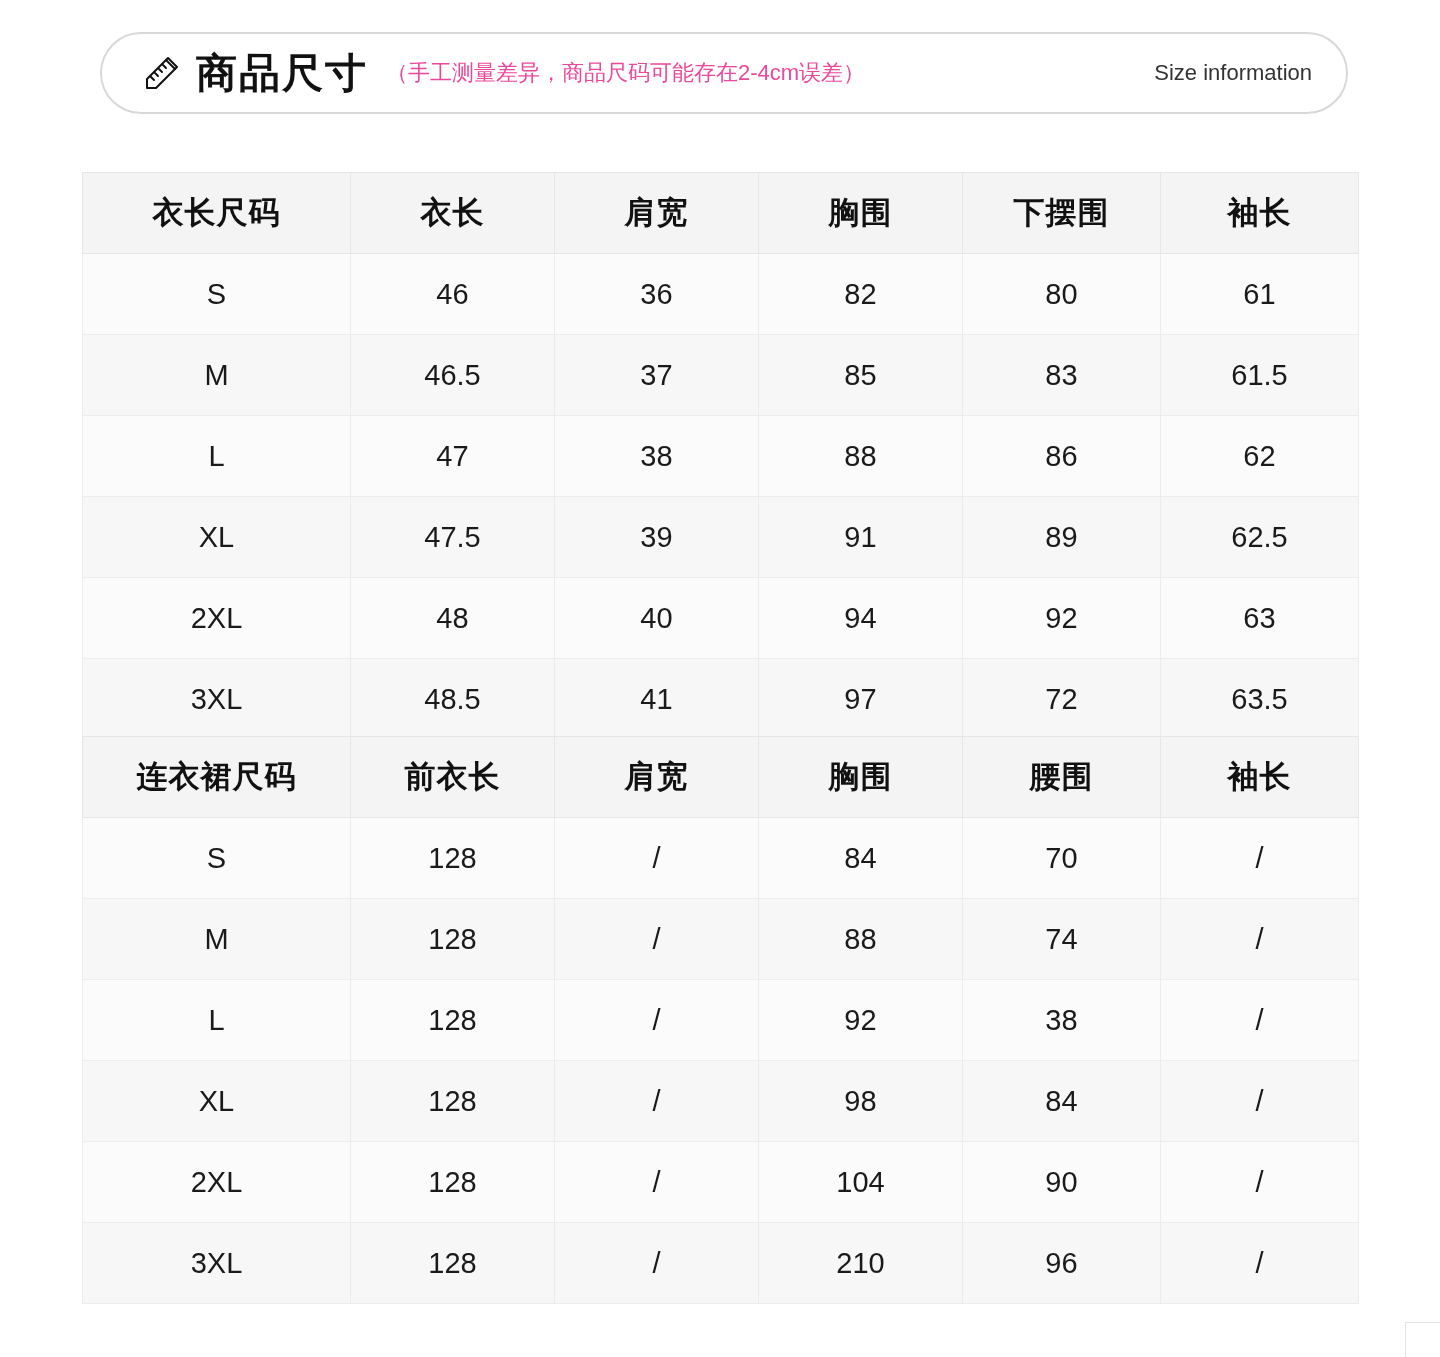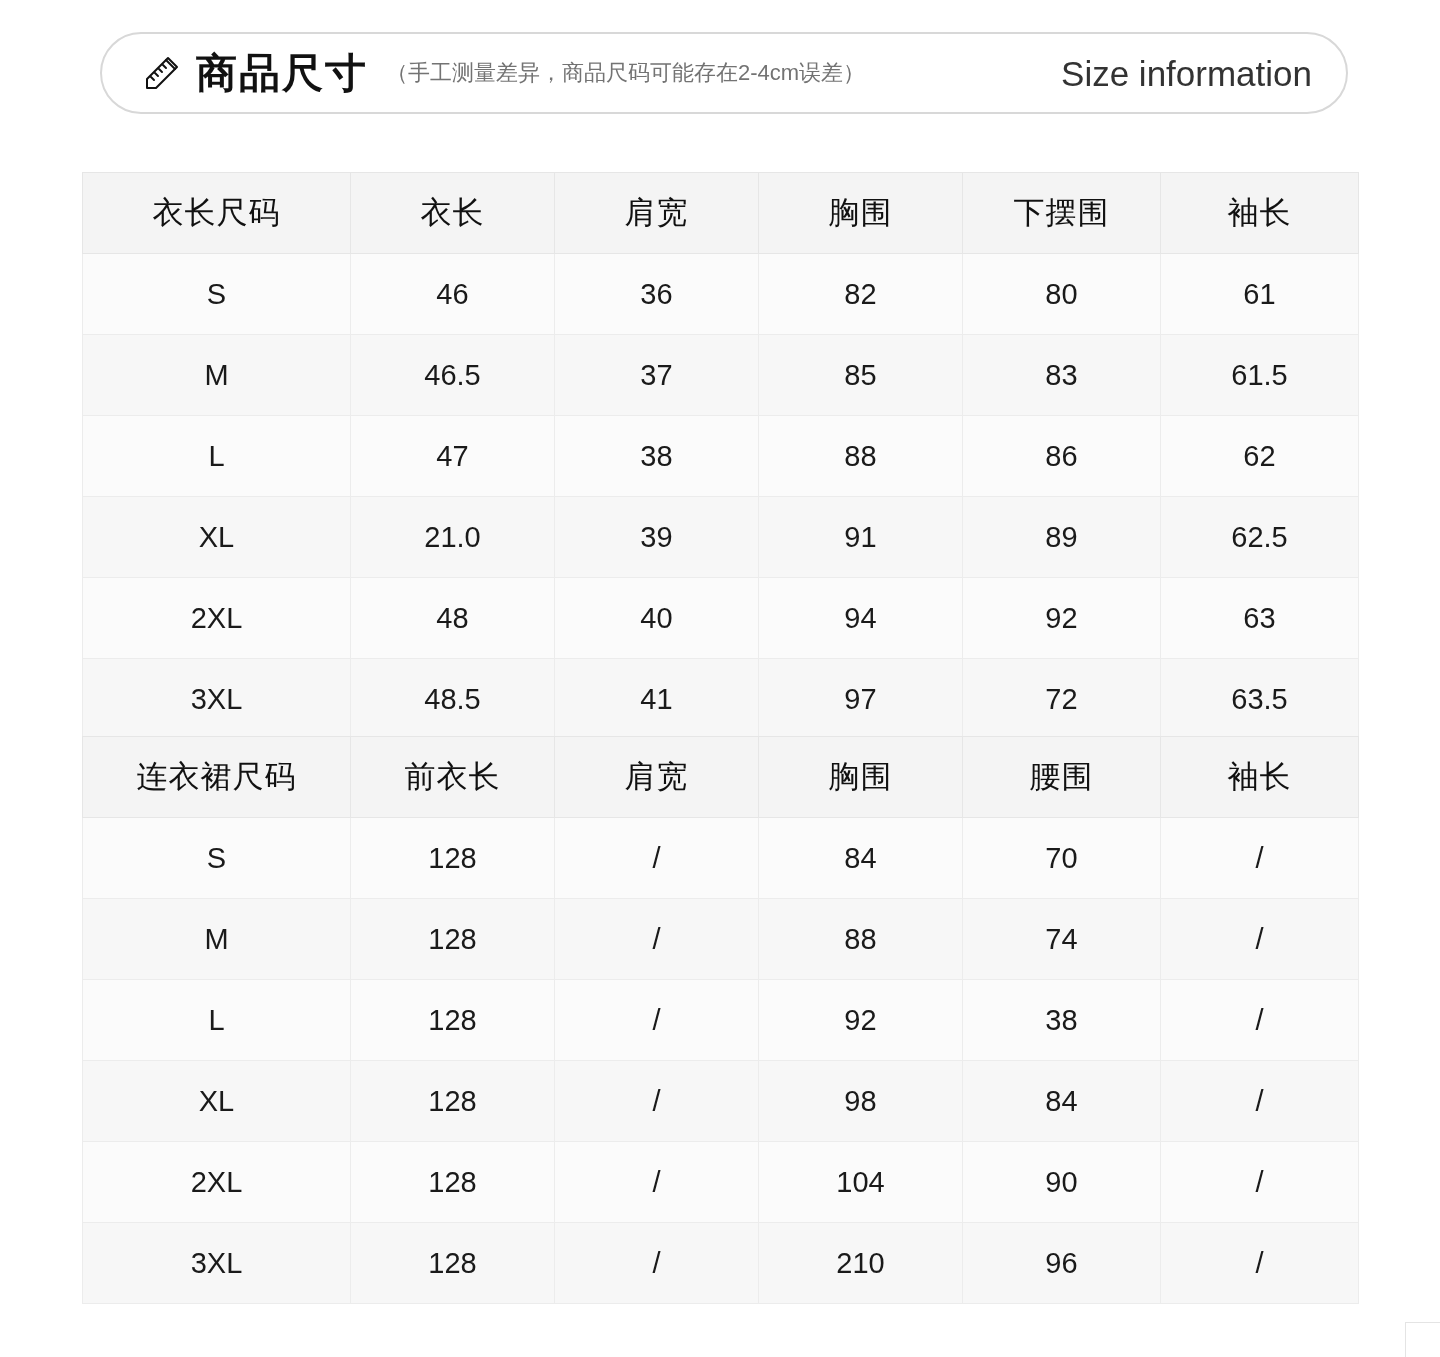--- a/index.html
+++ b/index.html
@@ -51,27 +51,27 @@
     font-size: 41px;
     font-weight: bold;
     letter-spacing: 2px;
     color: #111;
     line-height: 1;
     white-space: nowrap;
     margin-right: 18px;
   }
   .title-note {
     font-size: 22px;
-    color: #737373;
+    color: #ec4899;
     white-space: nowrap;
     line-height: 1;
     flex: 1 1 auto;
   }
   .title-en {
-    font-size: 35px;
+    font-size: 22px;
     color: #333;
     white-space: nowrap;
     line-height: 1;
     margin-left: 28px;
   }
 
   
   .size-table {
     position: absolute;
     left: 82px;
@@ -86,21 +86,21 @@
   .size-table col.c1 { width: 204px; }
   .size-table col.c2 { width: 204px; }
   .size-table col.c3 { width: 204px; }
   .size-table col.c4 { width: 198px; }
   .size-table col.c5 { width: 198px; }
 
   .size-table th {
     height: 78px;
     background: #f4f4f4;
     font-size: 31px;
-    font-weight: normal;
+    font-weight: bold;
     color: #111;
     border: 1px solid #e6e6e6;
     text-align: center;
     vertical-align: middle;
     letter-spacing: 1px;
   }
   .size-table td {
     height: 78px;
     background: #fbfbfb;
     font-size: 29px;
@@ -194,21 +194,21 @@
       <tr>
         <td class="size-col">L</td>
         <td>47</td>
         <td>38</td>
         <td>88</td>
         <td>86</td>
         <td>62</td>
       </tr>
       <tr>
         <td class="size-col">XL</td>
-        <td>21.0</td>
+        <td>47.5</td>
         <td>39</td>
         <td>91</td>
         <td>89</td>
         <td>62.5</td>
       </tr>
       <tr>
         <td class="size-col">2XL</td>
         <td>48</td>
         <td>40</td>
         <td>94</td>

